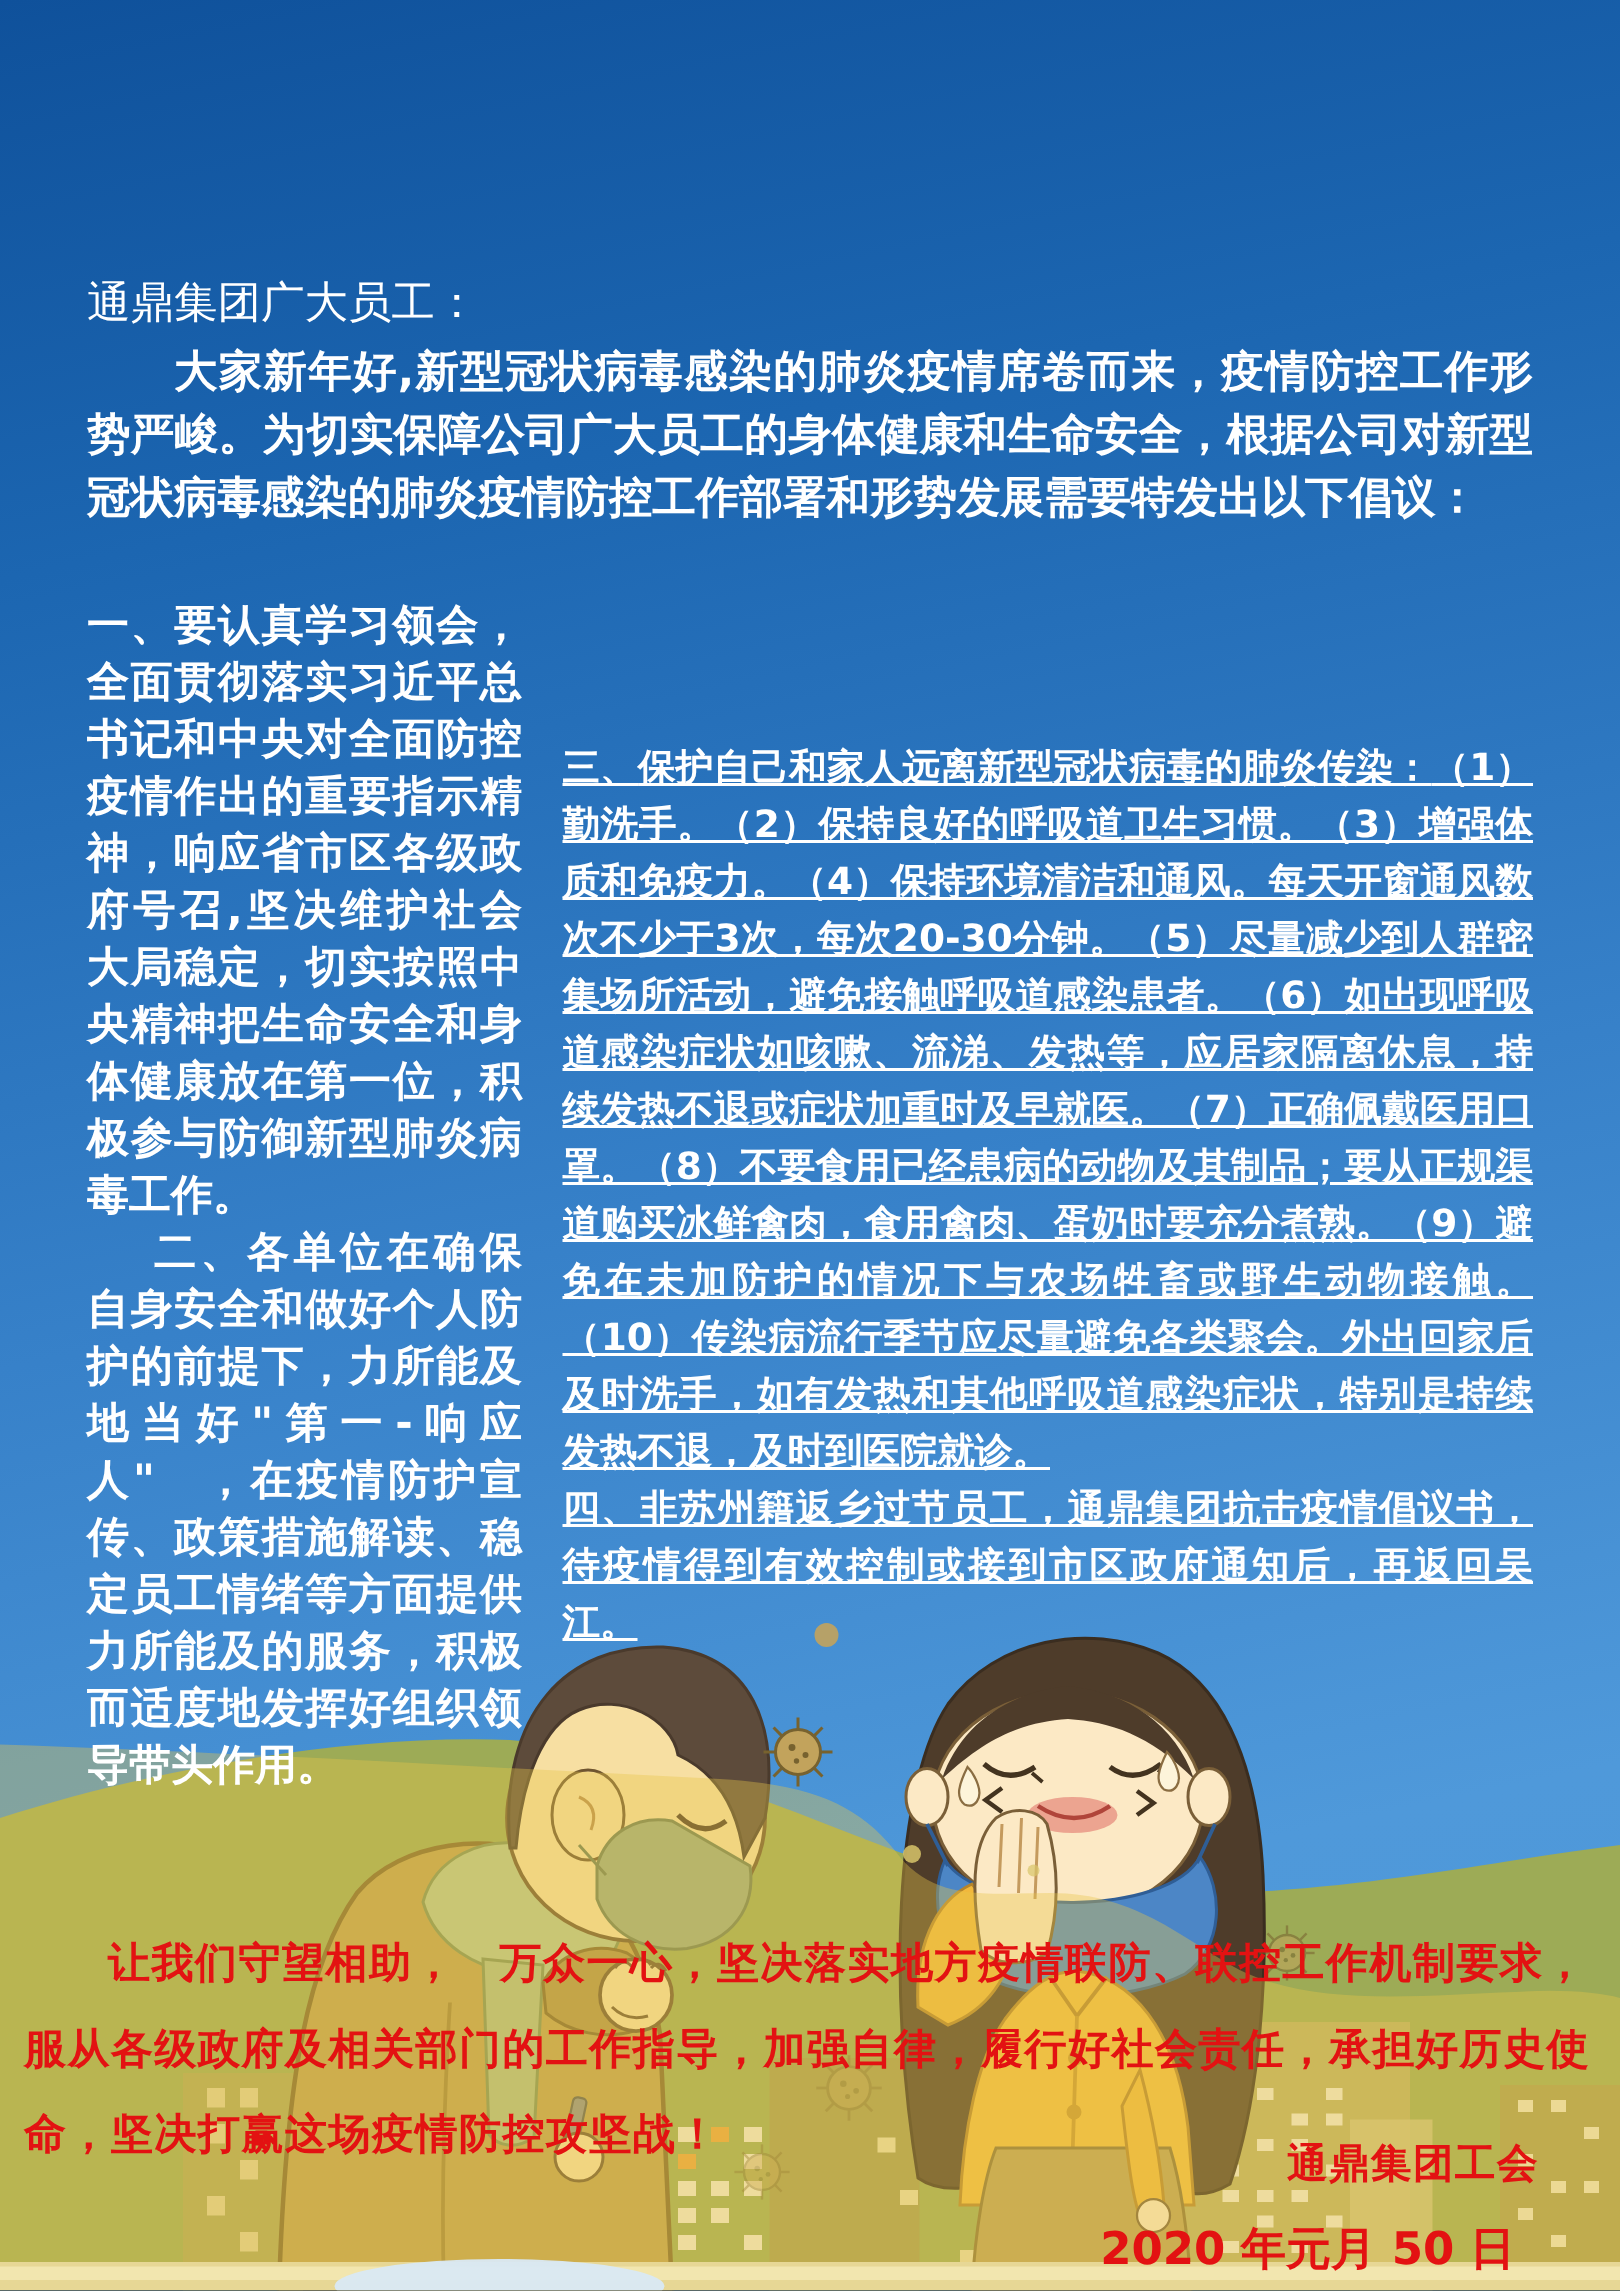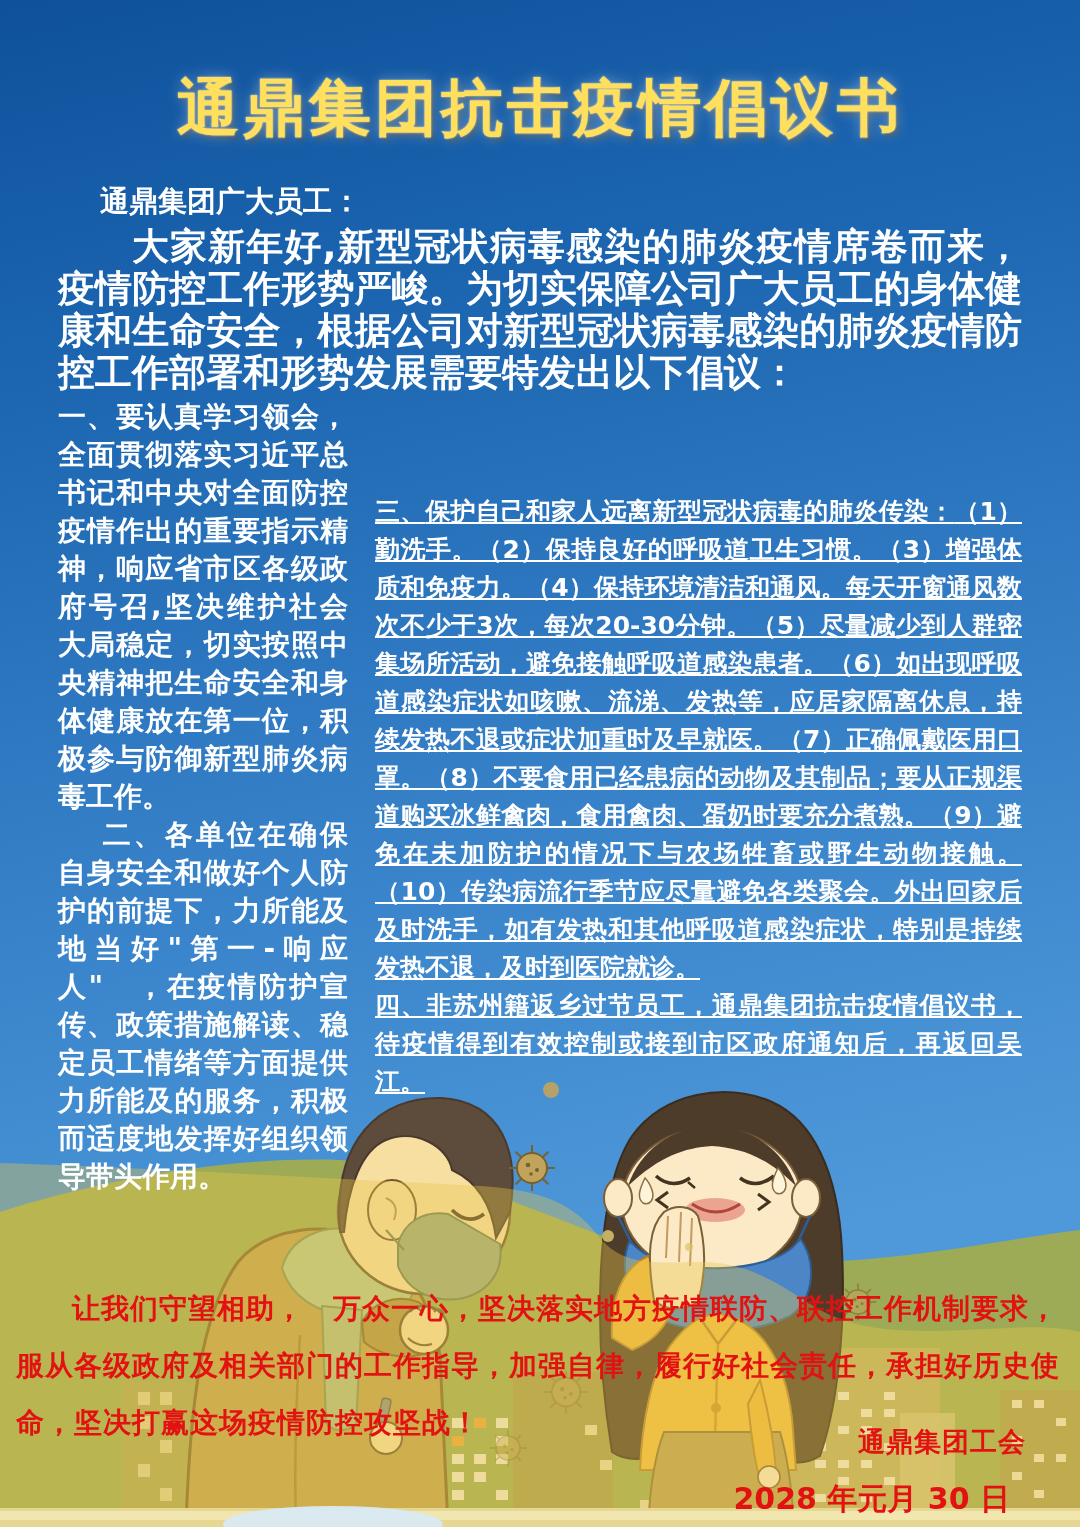--- a/index.html
+++ b/index.html
@@ -7,24 +7,24 @@
     position:relative;width:1080px;height:1527px;overflow:hidden;
     font-family:"DejaVu Sans","Liberation Sans",sans-serif;
     background:linear-gradient(168deg,#0f519b 0%,#1c66b1 22%,#3781c9 52%,#4f99da 80%,#4e96d7 100%);
   }
   .scene{position:absolute;left:0;top:0;width:1080px;height:1527px;}
   .title{
     position:absolute;top:66px;left:0;width:100%;text-align:center;
     font-size:62px;font-weight:900;letter-spacing:4px;color:#ffdf5c;
     text-shadow:0 0 2px #fff3b0,0 0 14px rgba(255,255,255,.40),3px 4px 4px rgba(110,70,0,.35);
   }
-  .salutation{position:absolute;top:182px;left:58px;font-size:29px;font-weight:700;color:#fff;margin-left:42px;}
+  .salutation{position:absolute;top:182px;left:58px;font-size:29px;font-weight:400;color:#fff;}
   .intro{
     position:absolute;top:226px;left:58px;width:964px;margin:0;
-    font-size:37px;line-height:42px;font-weight:600;color:#fff;
+    font-size:29px;line-height:42px;font-weight:600;color:#fff;
     text-align:justify;text-indent:2em;
   }
   .columns{position:absolute;top:398px;left:58px;width:964px;display:flex;gap:27px;color:#fff;align-items:center;}
   .col-left{width:290px;flex:none;font-size:28px;line-height:38px;font-weight:600;text-align:justify;}
   .col-left p{margin:0;}
   .col-left .p2{text-indent:1.6em;}
   .col-right{flex:1;font-size:25px;line-height:38px;font-weight:600;text-align:justify;text-decoration:underline;}
   .col-right p{margin:0;}
   .b{font-weight:800;}
   .pledge{
@@ -186,35 +186,34 @@
     <circle cx="608" cy="1236" r="6" fill="#d8c46a" opacity="0.85"></circle>
     <circle cx="689" cy="1247" r="4" fill="#d8c46a" opacity="0.7"></circle>
 
     <path d="M0,1163 C150,1168 320,1178 480,1186 C545,1190 575,1205 600,1238 C625,1268 660,1262 700,1262 C760,1262 790,1295 830,1315 C880,1338 950,1330 1010,1328 C1040,1326 1065,1328 1080,1332 L1080,1508 L0,1508 Z" fill="#e8c44a" opacity="0.38"></path>
 
     <rect x="0" y="1508" width="1080" height="19" fill="#e7d795"></rect>
     <rect x="0" y="1511" width="1080" height="9" fill="#f3e9b4" opacity="0.85"></rect>
     <ellipse cx="333" cy="1524" rx="110" ry="18" fill="#d9e9f4" opacity="0.95"></ellipse>
   </svg>
 
-  <div class="title">通鼎集团抗击疫情倡议书</div>
 
   <div class="salutation">通鼎集团广大员工：</div>
 
   <p class="intro">大家新年好,新型冠状病毒感染的肺炎疫情席卷而来，疫情防控工作形势严峻。为切实保障公司广大员工的身体健康和生命安全，根据公司对新型冠状病毒感染的肺炎疫情防控工作部署和形势发展需要特发出以下倡议：</p>
 
   <div class="columns">
     <div class="col-left">
       <p class="p1">一、要认真学习领会，全面贯彻落实习近平总书记和中央对全面防控疫情作出的重要指示精神，响应省市区各级政府号召,坚决维护社会大局稳定，切实按照中央精神把生命安全和身体健康放在第一位，积极参与防御新型肺炎病毒工作。</p>
       <p class="p2">二、各单位在确保自身安全和做好个人防护的前提下，力所能及地当好"第一-响应人"　，在疫情防护宣传、政策措施解读、稳定员工情绪等方面提供力所能及的服务，积极而适度地发挥好组织领导带头作用。</p>
     </div>
     <div class="col-right">
       <p><span>三、</span><span class="b">保护自己和家人远离新型冠状病毒的肺炎传染：</span><span>（1）勤洗手。（2）保持良好的呼吸道卫生习惯。（3）增强体质和免疫力。（4）保持环境清洁和通风。每天开窗通风数次不少于3次，每次20-30分钟。（5）尽量减少到人群密集场所活动，避免接触呼吸道感染患者。（6）如出现呼吸道感染症状如咳嗽、流涕、发热等，应居家隔离休息，持续发热不退或症状加重时及早就医。（7）正确佩戴医用口罩。（8）不要食用已经患病的动物及其制品；要从正规渠道购买冰鲜禽肉，食用禽肉、蛋奶时要充分煮熟。（9）避免在未加防护的情况下与农场牲畜或野生动物接触。（10）传染病流行季节应尽量避免各类聚会。外出回家后及时洗手，如有发热和其他呼吸道感染症状，特别是持续发热不退，及时到医院就诊。</span></p>
       <p class="b">四、非苏州籍返乡过节员工，通鼎集团抗击疫情倡议书，待疫情得到有效控制或接到市区政府通知后，再返回吴江。</p>
     </div>
   </div>
 
   <p class="pledge">让我们守望相助，　万众一心，坚决落实地方疫情联防、联控工作机制要求，服从各级政府及相关部门的工作指导，加强自律，履行好社会责任，承担好历史使命，坚决打赢这场疫情防控攻坚战！</p>
 
   <div class="sig-org">通鼎集团工会</div>
-  <div class="sig-date">2028 年元月 30 日</div>
+  <div class="sig-date">2020 年元月 50 日</div>
 
 </div>
 
 </body></html>

